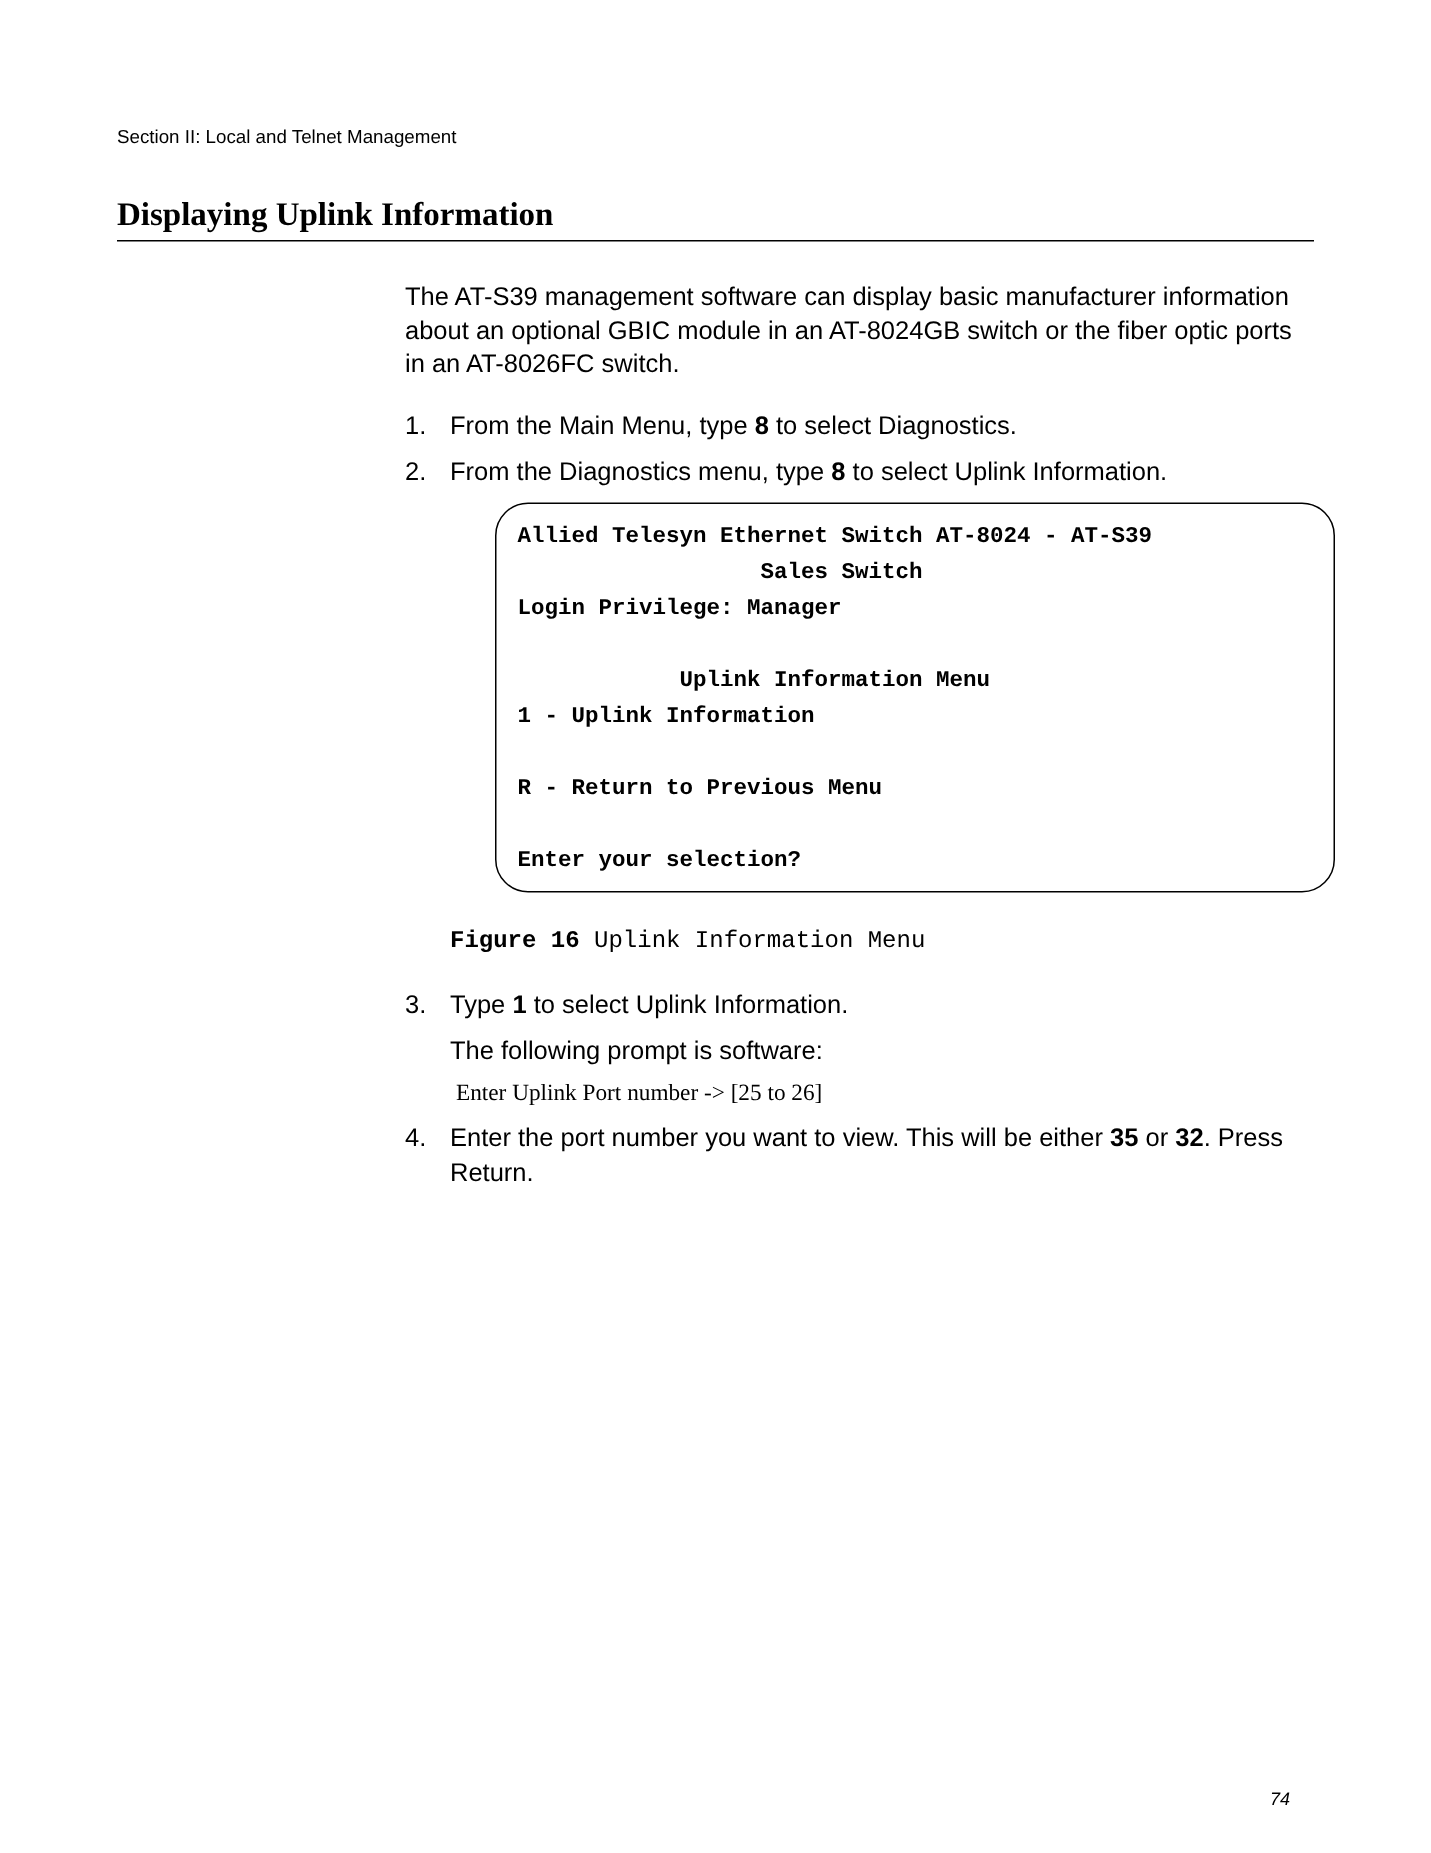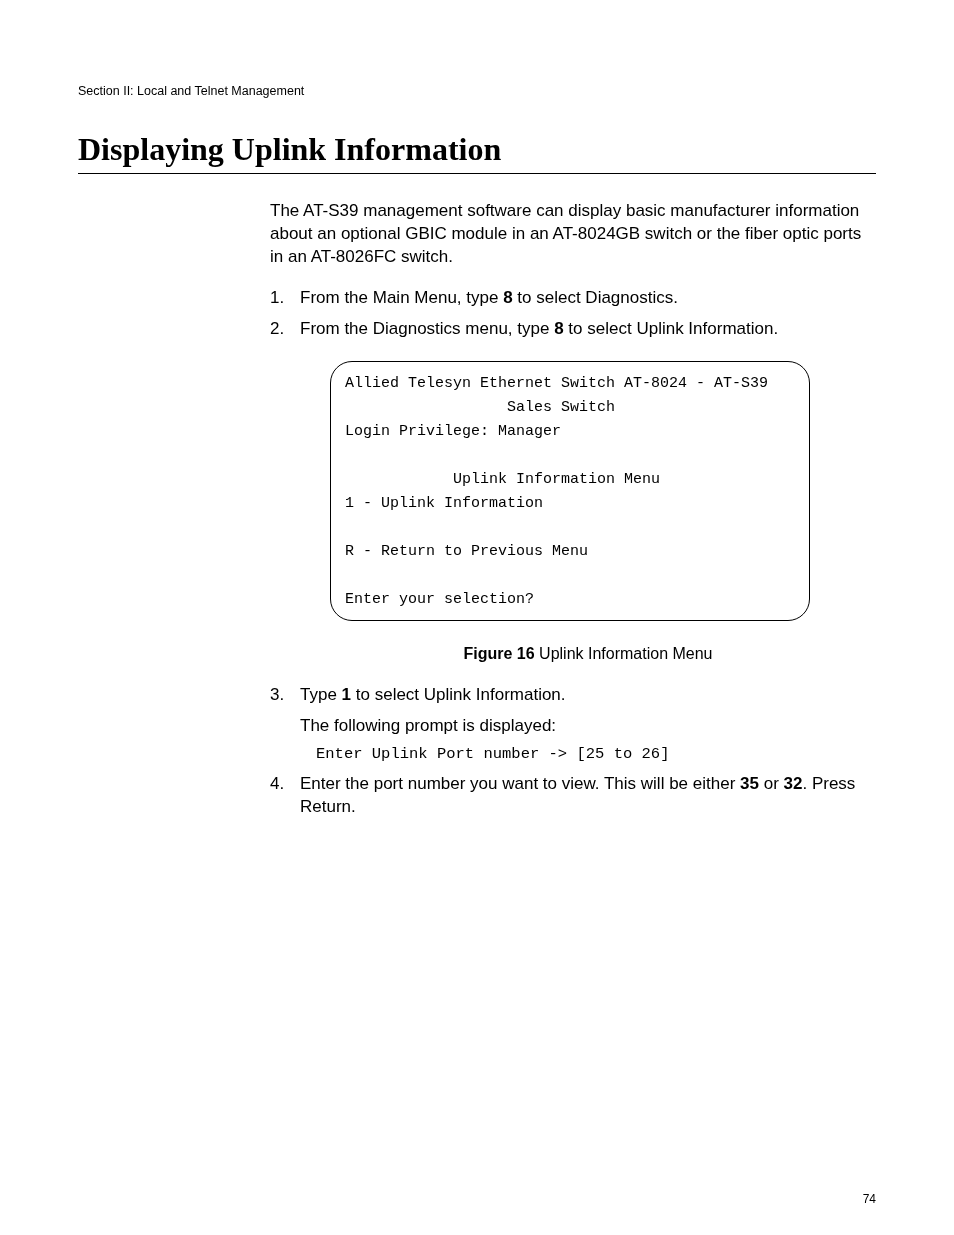--- a/index.html
+++ b/index.html
@@ -16,21 +16,21 @@
   }
   .section-header {
     font-size: 12.5px;
     font-family: Arial, Helvetica, sans-serif;
     margin-bottom: 28px;
     margin-top: 45px;
   }
   h1.page-title {
     font-family: Georgia, "Times New Roman", serif;
     font-weight: bold;
-    font-size: 32px;
+    font-size: 22px;
     border-bottom: 1.5px solid #000;
     margin: 0 0 26px 0;
     padding-bottom: 2px;
   }
   .body-block {
     margin-left: 192px;
     font-family: "Segoe UI", "Myriad Pro", Arial, sans-serif;
     font-size: 17px;
     line-height: 1.35;
   }
@@ -56,46 +56,48 @@
     top: 0;
   }
   ol.steps > li .sub {
     margin-top: 8px;
   }
   .bold { font-weight: 700; }
   .terminal-box {
     border: 1px solid #000;
     border-radius: 22px;
     padding: 10px 14px 8px 14px;
-    margin: 20px 0 22px 30px;
-    width: 480px;
+    margin: 8px 0 22px 30px;
+    width: 560px;
     font-family: "Courier New", Courier, monospace;
     font-size: 15px;
     line-height: 1.6;
     white-space: pre;
     box-sizing: border-box;
+    font-weight: bold;
   }
   .figure-caption {
-    text-align: center;
-    font-family: Liberation Sans, sans-serif;
+    text-align: left;
+    font-family: Liberation Mono, monospace;
     font-size: 16px;
     margin: 14px 0 20px 0;
   }
   .figure-caption .fig-label { font-weight: 700; }
   .mono-line {
-    font-family: Liberation Mono, monospace;
+    font-family: Liberation Serif, serif;
     font-size: 15.5px;
-    margin: 6px 0 8px 16px;
+    margin: 6px 0 8px 4px;
   }
   .page-number {
     position: absolute;
-    right: 78px;
+    right: 94px;
     bottom: 28px;
     font-size: 12px;
     font-family: Arial, Helvetica, sans-serif;
+    font-style: italic;
   }
 </style>
 </head>
 <body>
 
 <div class="section-header">Section II: Local and Telnet Management</div>
 
 <h1 class="page-title">Displaying Uplink Information</h1>
 
 <div class="body-block">
@@ -122,21 +124,21 @@
 
 <span>Enter your selection?</span></div>
 
       <div class="figure-caption">
         <span class="fig-label">Figure 16</span><span>  Uplink Information Menu</span>
       </div>
     </li>
 
     <li>
       <span>Type </span><span class="bold">1</span><span> to select Uplink Information.</span>
-      <div class="sub">The following prompt is displayed:</div>
+      <div class="sub">The following prompt is software:</div>
       <div class="mono-line">Enter Uplink Port number -&gt; [25 to 26]</div>
     </li>
 
     <li>
       <span>Enter the port number you want to view. This will be either </span><span class="bold">35</span><span> or </span><span class="bold">32</span><span>. Press Return.</span>
     </li>
 
   </ol>
 </div>
 

